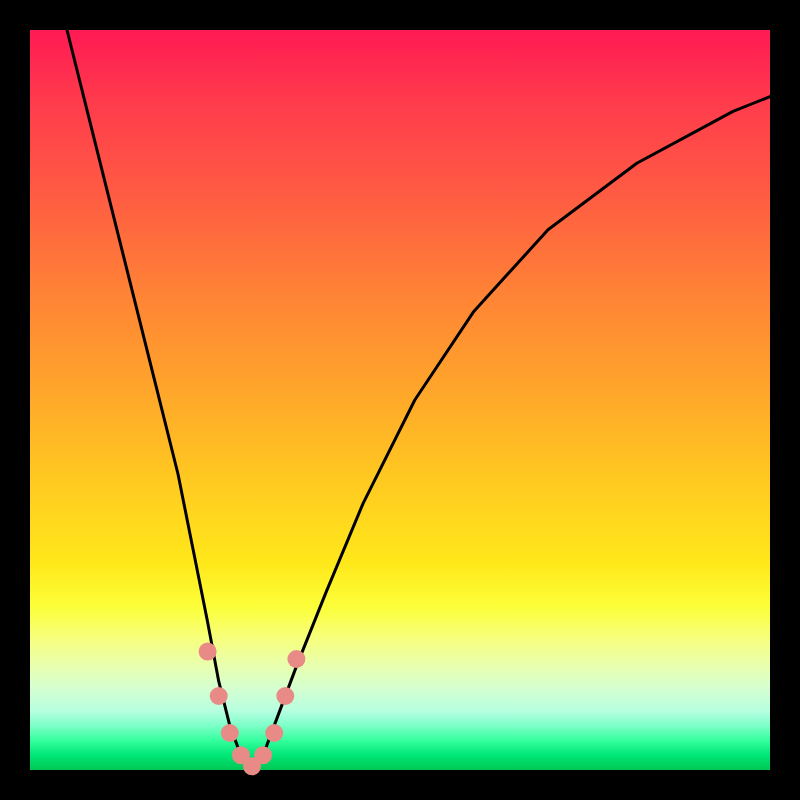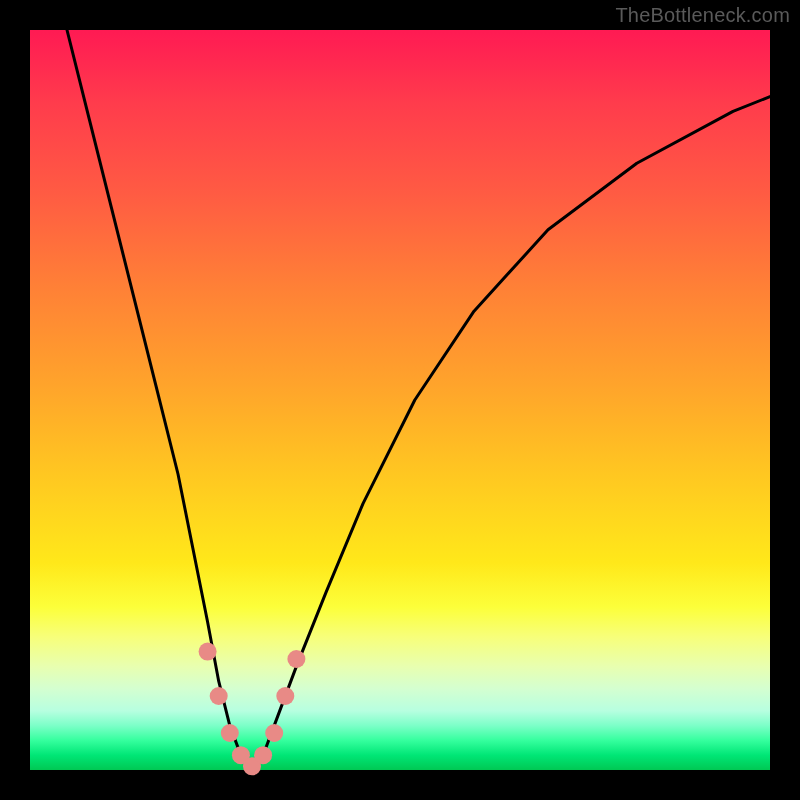--- a/index.html
+++ b/index.html
@@ -59,21 +59,20 @@
     left: 0;
     width: 740px;
     height: 740px;
     overflow: visible;
   }
 </style>
 </head>
 <body>
 
 <div class="frame">
-  <div class="watermark">TheBottleneck.com</div>
   <div class="plot">
     <svg class="curve" viewBox="0 0 740 740">
       <g id="curve-group">
           <path d="M37.00 0.00 L59.20 88.80 L81.40 177.60 L103.60 266.40 L125.80 355.20 L148.00 444.00 L162.80 518.00 L177.60 592.00 L188.70 651.20 L199.80 695.60 L210.90 725.20 L222.00 736.30 L233.10 725.20 L244.20 695.60 L266.40 636.40 L296.00 562.40 L333.00 473.60 L384.80 370.00 L444.00 281.20 L518.00 199.80 L606.80 133.20 L703.00 81.40 L740.00 66.60" fill="none" stroke="#000" stroke-width="3" stroke-linecap="round" stroke-linejoin="round"></path>
         </g>
       <g id="marker-group">
           <circle cx="177.60" cy="621.60" r="9" fill="#e88a86"></circle>
           <circle cx="188.70" cy="666.00" r="9" fill="#e88a86"></circle>
           <circle cx="199.80" cy="703.00" r="9" fill="#e88a86"></circle>
           <circle cx="210.90" cy="725.20" r="9" fill="#e88a86"></circle>

